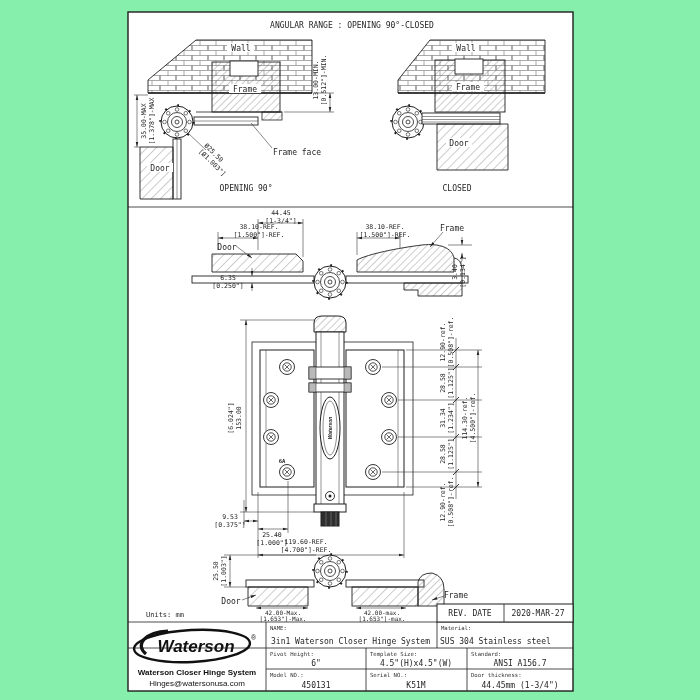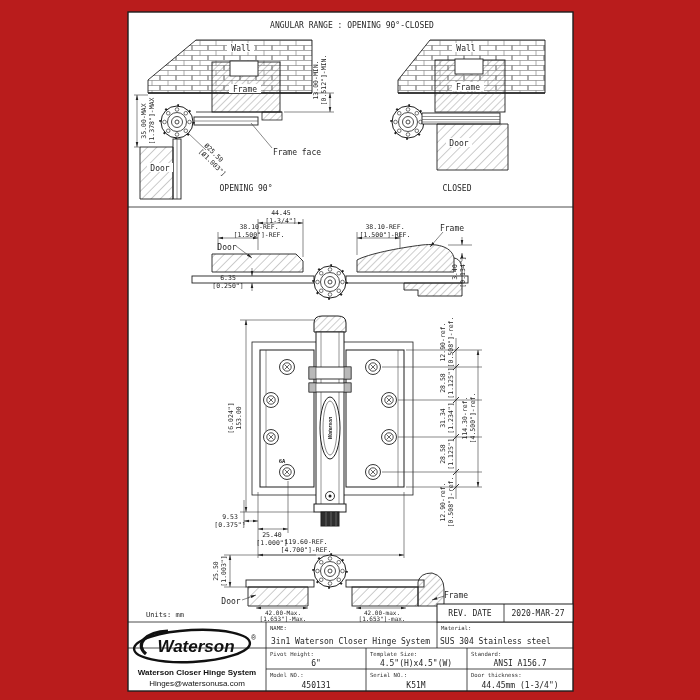--- a/index.html
+++ b/index.html
@@ -1,16 +1,16 @@
 <!DOCTYPE html>
 <html><head>
 <meta charset="utf-8">
 <style>
   html,body{margin:0;padding:0;background:#ffffff;}
-  .stage{width:700px;height:700px;position:relative;background:#b91c1c;overflow:hidden;}
+  .stage{width:700px;height:700px;position:relative;background:#86efac;overflow:hidden;}
   svg{position:absolute;left:0;top:0;}
   .t{font-family:"DejaVu Sans Mono",monospace;fill:#1f1f1f;}
   .t8{font-size:8px;}
   .t7{font-size:7px;}
   .t65{font-size:6.5px;}
   .t6{font-size:6px;}
   .t55{font-size:5.6px;fill:#333;}
   .t5b{font-size:5.5px;font-weight:bold;}
   .mid{text-anchor:middle;}
   .ln8{stroke:#1f1f1f;stroke-width:.8;fill:none;}

